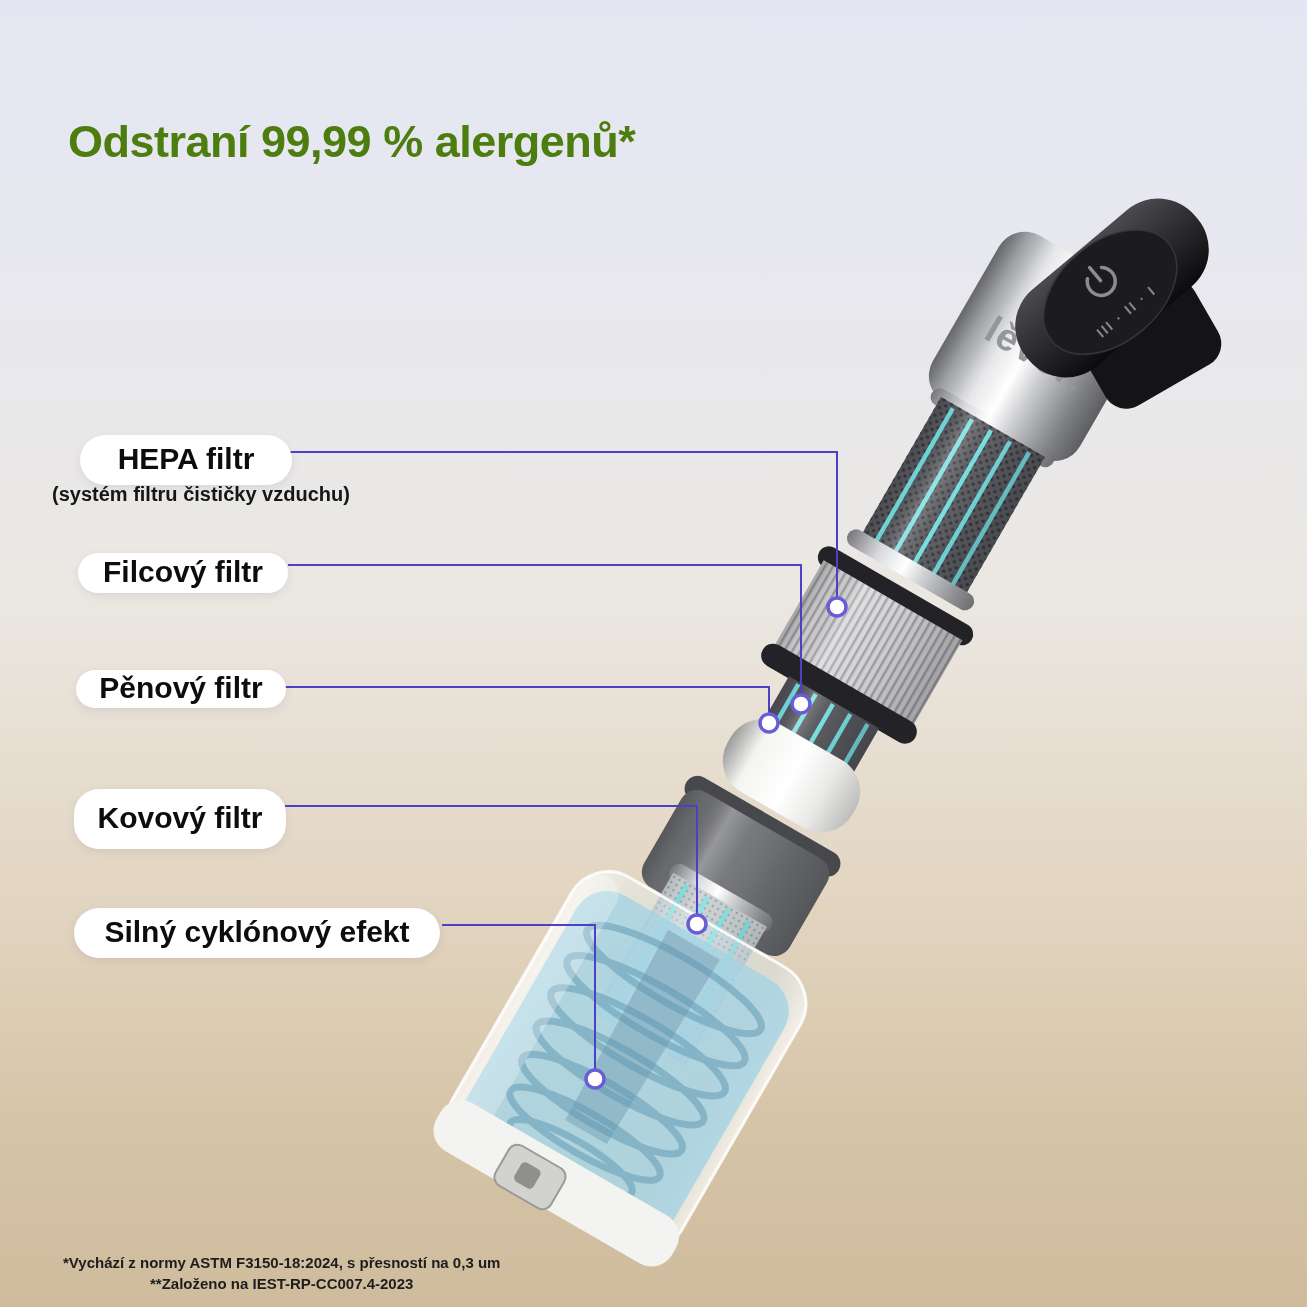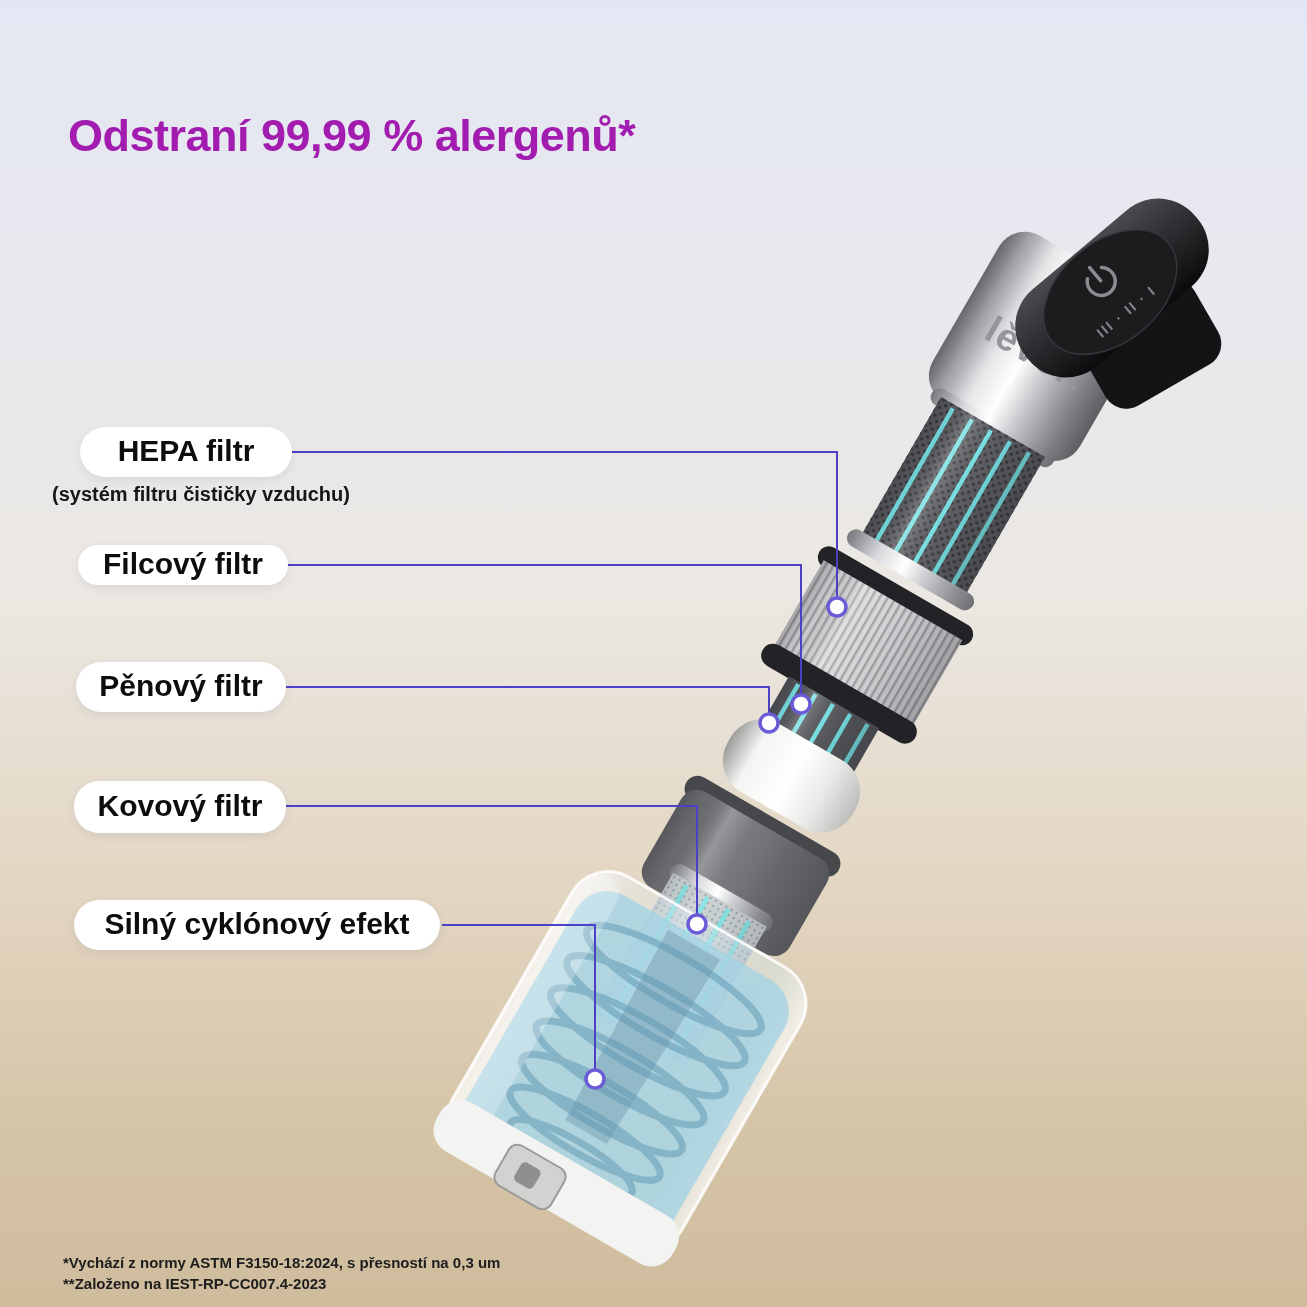--- a/index.html
+++ b/index.html
@@ -8,35 +8,36 @@
     font-family:"Liberation Sans",sans-serif;
     background:linear-gradient(180deg,#e4e7f3 0%,#e8e8ee 22%,#ebe8e3 45%,#e3d6c2 68%,#d6c4a7 86%,#cfbc9d 100%);
   }
   .canvas{position:absolute;inset:0;}
   .hdr{position:absolute;left:68px;top:88px;}
   .title{
     font-size:58px;font-weight:bold;color:#101010;letter-spacing:-0.5px;
     line-height:1.05;white-space:nowrap;
   }
   .subtitle{
-    font-size:45px;font-weight:bold;color:#a21caf;margin-top:22px;
+    font-size:45px;font-weight:bold;color:#4d7c0f;margin-top:28px;
     letter-spacing:-0.5px;white-space:nowrap;text-align:center;
   }
   .pill{
     position:absolute;background:#ffffff;border-radius:25px;
     display:flex;align-items:center;justify-content:center;
     font-weight:bold;color:#0d0d0d;white-space:nowrap;
     box-shadow:0 3px 8px rgba(90,90,130,0.12);
+    margin-top:8px;
   }
   .pill span{transform:translateY(-1px);}
   .note{
     position:absolute;font-size:20px;font-weight:bold;color:#161616;white-space:nowrap;
   }
   .footnotes{position:absolute;left:63px;top:1252px;}
-  .fn{font-size:15px;font-weight:bold;color:#1d1d1d;line-height:21px;white-space:nowrap;}
+  .fn{font-size:15px;font-weight:bold;color:#1d1d1d;line-height:21px;white-space:nowrap;text-align:center;}
   svg{position:absolute;left:0;top:0;}
 </style>
 </head>
 <body>
 
 <div class="canvas">
 
   <svg width="1307" height="1307" viewBox="0 0 1307 1307">
     <defs>
       <linearGradient id="silverGrad" x1="0" y1="0" x2="1" y2="0">
@@ -201,25 +202,25 @@
 
   <div class="pill" style="left:80px;top:427px;width:212px;height:50px;font-size:30px;">
     <span>HEPA filtr</span>
   </div>
   <div class="note" style="left:52px;top:483px;">(systém filtru čističky vzduchu)</div>
 
   <div class="pill" style="left:78px;top:545px;width:210px;height:40px;font-size:30px;">
     <span>Filcový filtr</span>
   </div>
 
-  <div class="pill" style="left:76px;top:662px;width:210px;height:50px;font-size:30px;">
+  <div class="pill" style="left:76px;top:662px;width:210px;height:38px;font-size:30px;">
     <span>Pěnový filtr</span>
   </div>
 
-  <div class="pill" style="left:74px;top:781px;width:212px;height:52px;font-size:30px;text-align:center;">
+  <div class="pill" style="left:74px;top:781px;width:212px;height:60px;font-size:30px;text-align:center;">
     <span>Kovový filtr</span>
   </div>
 
   <div class="pill" style="left:74px;top:900px;width:366px;height:50px;font-size:30px;">
     <span>Silný cyklónový efekt</span>
   </div>
 
   <div class="footnotes">
     <div class="fn">*Vychází z normy ASTM F3150-18:2024, s přesností na 0,3 um</div>
     <div class="fn">**Založeno na IEST-RP-CC007.4-2023</div>

